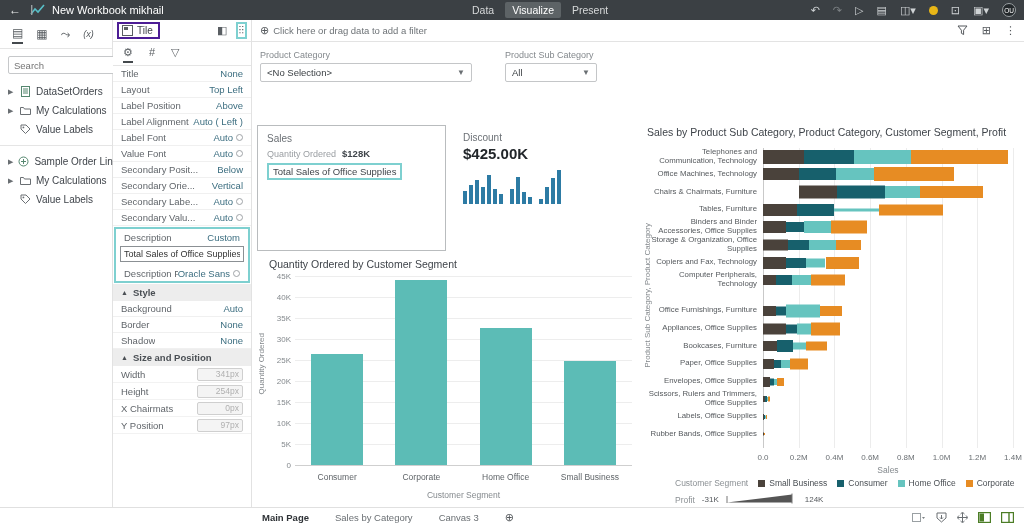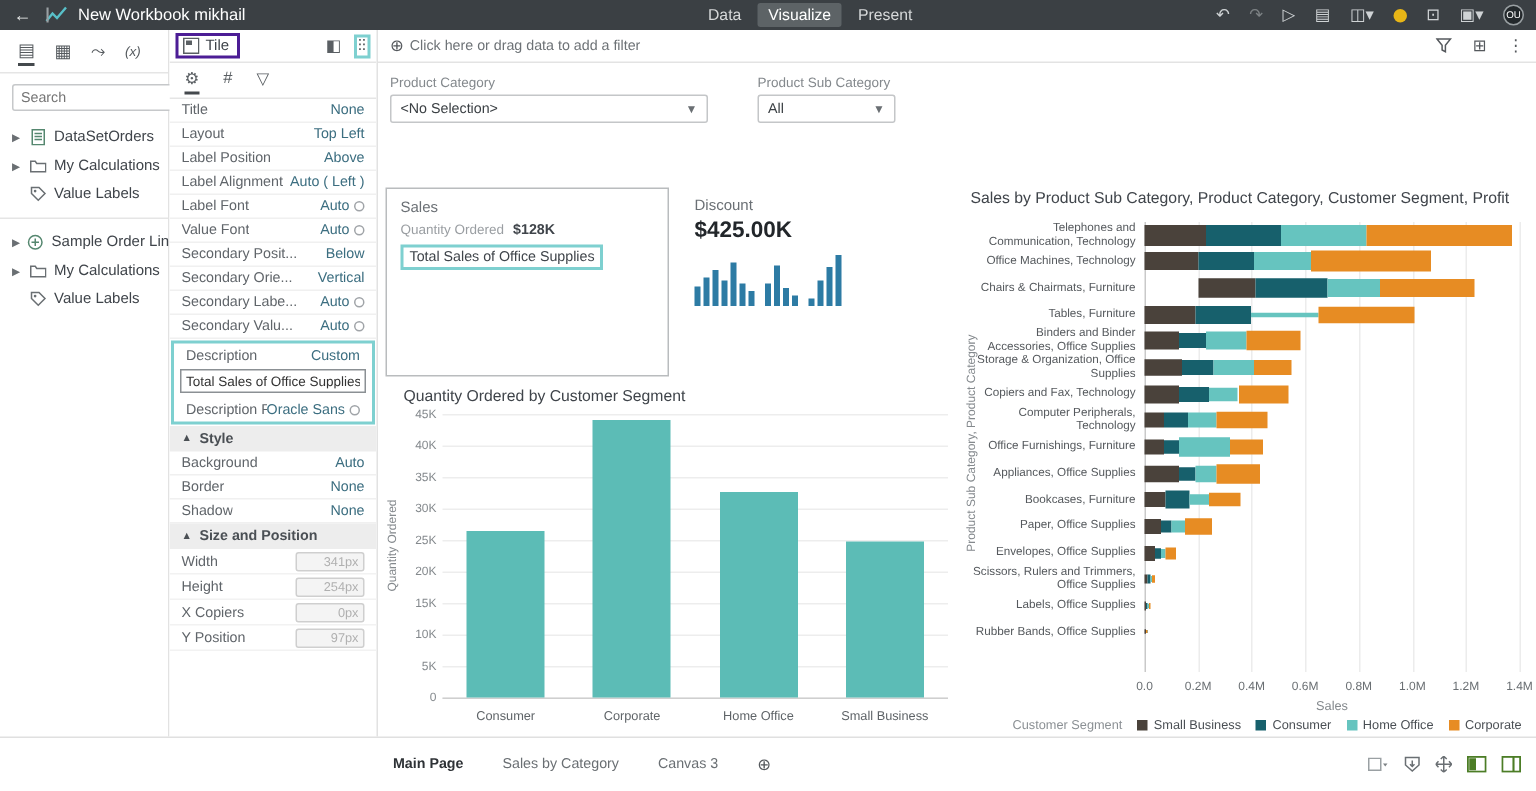--- a/index.html
+++ b/index.html
@@ -127,21 +127,21 @@
   .strack { flex:1; position:relative; height:100%; }
   .sseg { position:absolute; top:50%; transform:translateY(-50%); cursor:pointer; }
   .grid-v { position:absolute; top:0; bottom:0; width:1px; background:#ececec; }
   .sxtick { position:absolute; transform:translateX(-50%); font-size:8px; color:#6a6f73; }
   .legend1 { position:absolute; display:flex; gap:10px; align-items:center; font-size:8.5px; }
   .leg-key { color:#8b9094; }
   .leg-item { display:flex; align-items:center; gap:4px; color:#4a4f54; }
   .sw { width:7px; height:7px; display:inline-block; }
 
   
-  .bottombar { position:absolute; left:0; right:0; bottom:0; height:36px; background:#fff;
+  .bottombar { position:absolute; left:0; right:0; bottom:0; height:20px; background:#fff;
     border-top:1px solid #e0e0e0; display:flex; align-items:center; font-size:9.5px; z-index:30; }
   .bb-tabs { position:absolute; left:262px; display:flex; gap:26px; align-items:center; }
   .bb-tab { color:#6a6f73; cursor:pointer; }
   .bb-tab.active { color:#2e3236; font-weight:bold; }
   .bb-add { font-size:11px; color:#55595d; cursor:pointer; }
   .bb-icons { position:absolute; right:10px; display:flex; gap:10px; align-items:center; }
 </style>
 </head>
 <body>
 
@@ -369,21 +369,21 @@
     <div id="size-rows">
         <div class="srow">
           <span class="lab">Width</span>
           <input class="sz-inp" disabled="" value="341px" style="">
         </div>
         <div class="srow">
           <span class="lab">Height</span>
           <input class="sz-inp" disabled="" value="254px" style="">
         </div>
         <div class="srow">
-          <span class="lab">X Copiers</span>
+          <span class="lab">X Chairmats</span>
           <input class="sz-inp" disabled="" value="0px" style="">
         </div>
         <div class="srow">
           <span class="lab">Y Position</span>
           <input class="sz-inp" disabled="" value="97px" style="">
         </div>
       </div>
   </aside>
 
   <section class="canvas">
@@ -573,21 +573,21 @@
             </div>
             <div class="srow2" style="height: 17.6471px;">
               <div class="scat">Computer Peripherals, Technology</div>
               <div class="strack">
                 <div class="sseg" style="left: 0px; width: 12.5px; height: 10px; background: rgb(74, 66, 59);"></div>
                 <div class="sseg" style="left: 12.5px; width: 16.0714px; height: 10px; background: rgb(23, 96, 108);"></div>
                 <div class="sseg" style="left: 28.5714px; width: 19.6429px; height: 10px; background: rgb(102, 196, 191);"></div>
                 <div class="sseg" style="left: 48.2143px; width: 33.9286px; height: 11px; background: rgb(231, 140, 35);"></div>
               </div>
             </div>
-            <div class="srow2" style="height: 17.6471px;">
+            <div class="srow2" style="height: 17.6471px; margin-top: 13px;">
               <div class="scat">Office Furnishings, Furniture</div>
               <div class="strack">
                 <div class="sseg" style="left: 0px; width: 12.5px; height: 10px; background: rgb(74, 66, 59);"></div>
                 <div class="sseg" style="left: 12.5px; width: 10.7143px; height: 9px; background: rgb(23, 96, 108);"></div>
                 <div class="sseg" style="left: 23.2143px; width: 33.9286px; height: 13px; background: rgb(102, 196, 191);"></div>
                 <div class="sseg" style="left: 57.1429px; width: 21.4286px; height: 10px; background: rgb(231, 140, 35);"></div>
               </div>
             </div>
             <div class="srow2" style="height: 17.6471px;">
               <div class="scat">Appliances, Office Supplies</div>

